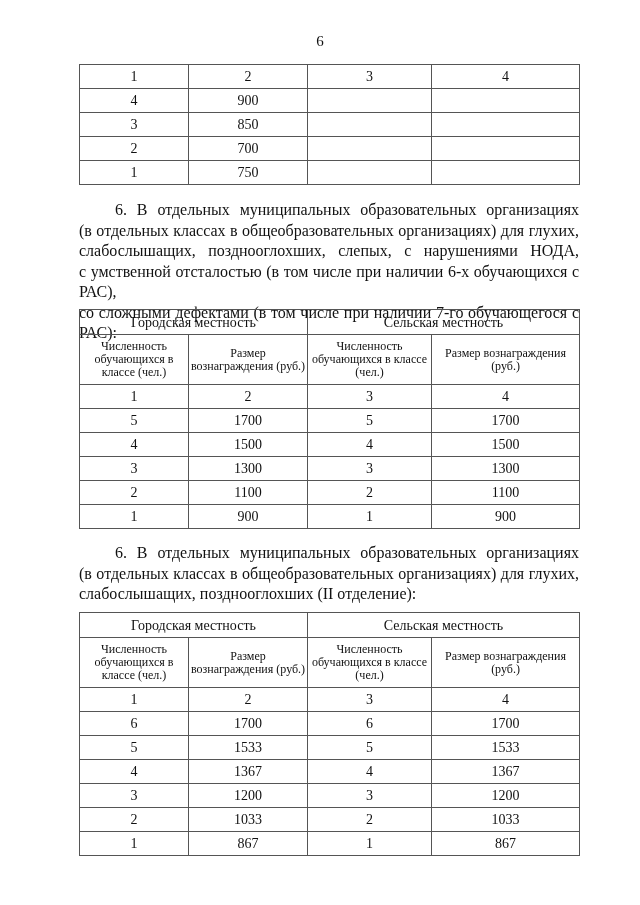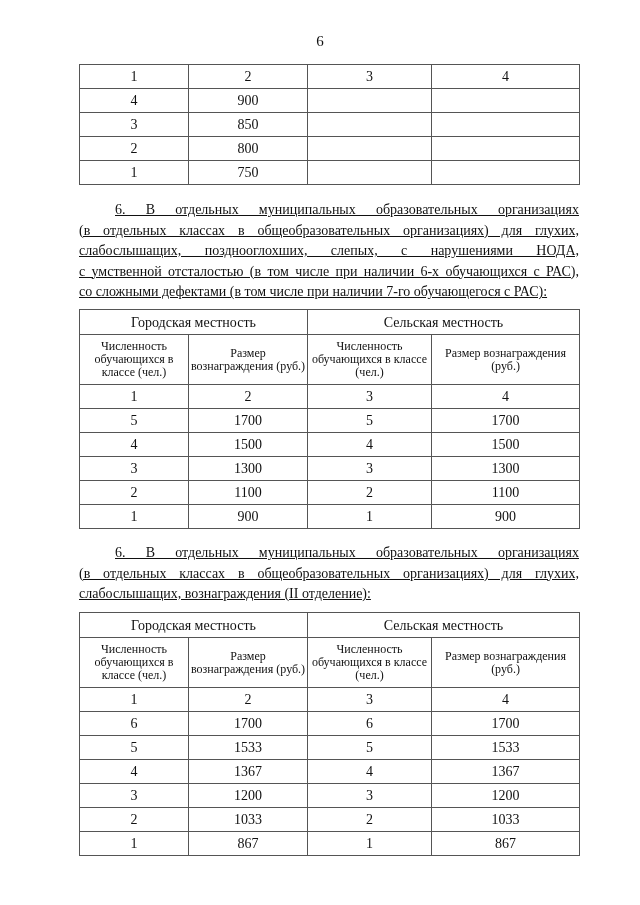--- a/index.html
+++ b/index.html
@@ -19,21 +19,21 @@
   }
   td {
     border: 1px solid #555; text-align: center; vertical-align: middle;
     padding: 0; line-height: 15px;
   }
   .t-row td { height: 23px; }
   .hdr td { font-size: 12px; line-height: 13px; height: 49px; }
   .grp td { height: 24px; }
   .para {
     position: absolute; left: 79px; width: 500px;
-    font-size: 14px; line-height: 20.5px; text-align: justify; text-decoration: underline;
+    font-size: 16px; line-height: 20.5px; text-align: justify;
   }
   .para .indent { display: inline-block; width: 36px; }
   .para .line { display: block; text-align: justify; text-align-last: justify; }
   .para .line.last { text-align-last: left; }
 </style>
 </head>
 <body>
 
 <div class="page-num">6</div>
 
@@ -58,21 +58,21 @@
     <td></td>
   </tr>
   <tr class="t-row">
     <td>3</td>
     <td>850</td>
     <td></td>
     <td></td>
   </tr>
   <tr class="t-row">
     <td>2</td>
-    <td>800</td>
+    <td>700</td>
     <td></td>
     <td></td>
   </tr>
   <tr class="t-row">
     <td>1</td>
     <td>750</td>
     <td></td>
     <td></td>
   </tr>
 </tbody>
@@ -139,21 +139,21 @@
     <td>900</td>
     <td>1</td>
     <td>900</td>
   </tr>
 </tbody>
   </table>
 
 <div class="para" style="top:543px;">
   <span class="line"><span class="indent"></span><span>6. В отдельных муниципальных образовательных организациях</span></span>
   <span class="line">(в отдельных классах в общеобразовательных организациях) для глухих,</span>
-  <span class="line last">слабослышащих, вознаграждения (II отделение):</span>
+  <span class="line last">слабослышащих, позднооглохших (II отделение):</span>
 </div>
 
 <table style="top:612px;">
   <colgroup>
       <col style="width:109px">
       <col style="width:119px">
       <col style="width:124px">
       <col style="width:148px">
     </colgroup>
   <tbody>

